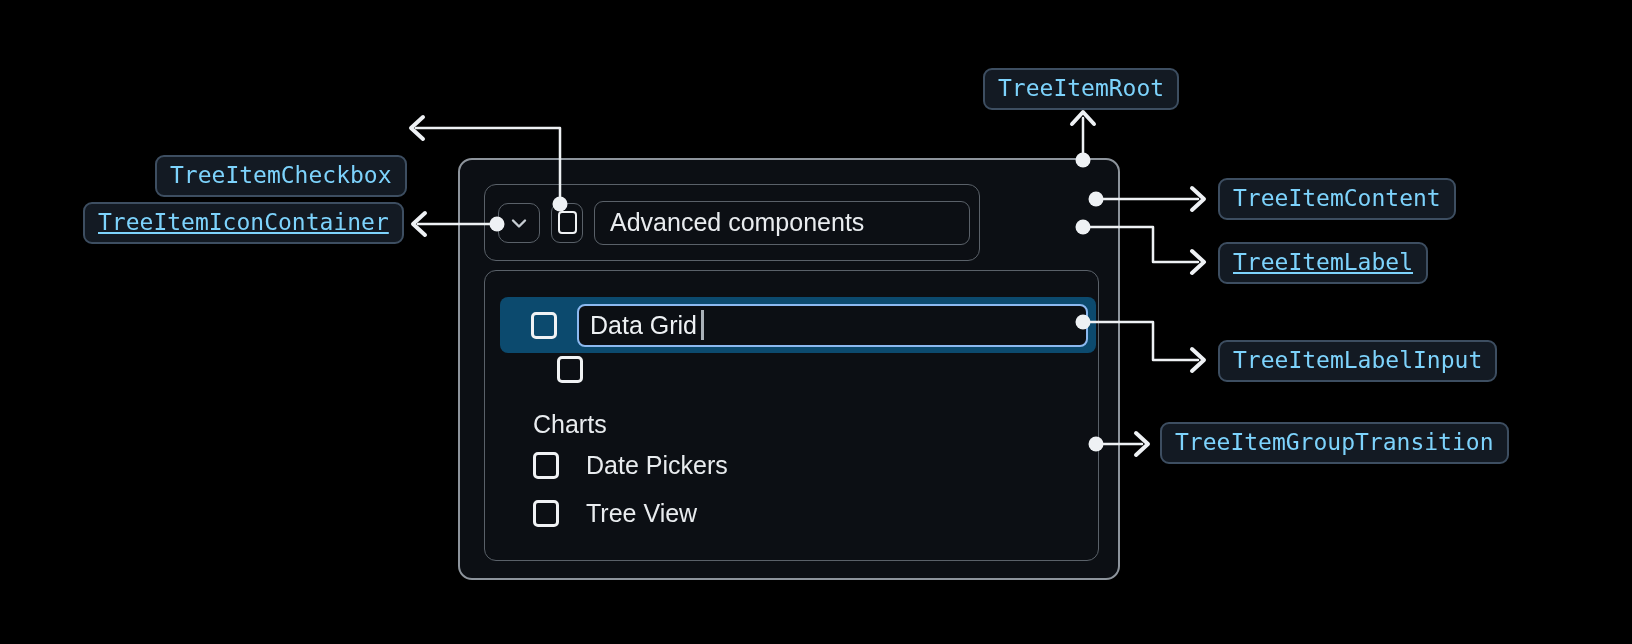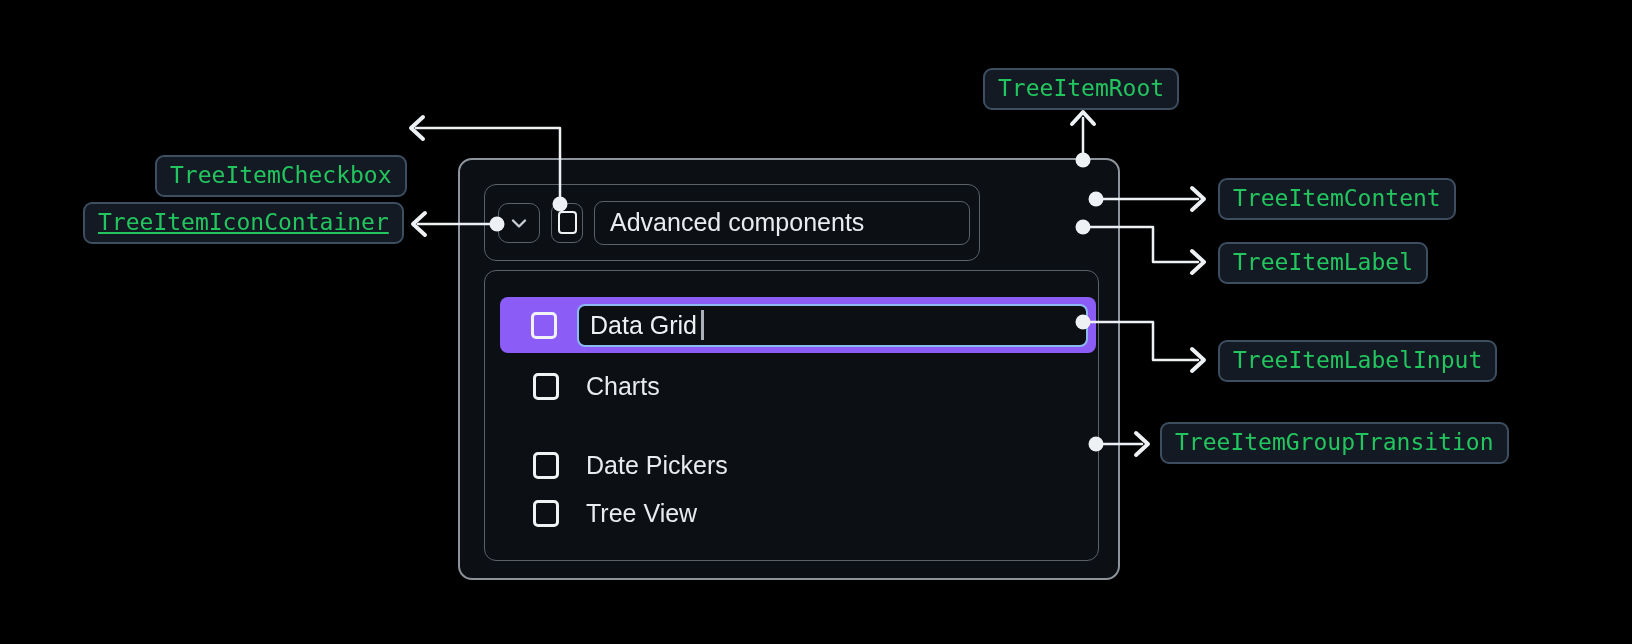--- a/index.html
+++ b/index.html
@@ -87,26 +87,26 @@
     left: 15px;
     display: flex; align-items: center;
     box-sizing: border-box;
     color: #e9ecef;
     font-size: 25px;
     white-space: nowrap;
   }
   .row-editing {
     top: 26px;
     width: 596px; height: 56px;
-    background: #8b5cf6;
+    background: #0c4a6e;
     border-radius: 8px;
     padding-left: 31px;
   }
   .row-plain { height: 44px; padding-left: 33px; gap: 27px; }
-  .row-charts { top: 93px; }
+  .row-charts { top: 85px; flex-direction: column; }
   .row-datepickers { top: 172px; }
   .row-treeview { top: 220px; align-items: center; }
   .label-input {
     flex: 1;
     box-sizing: border-box;
     height: 43px;
     margin-left: 20px; margin-right: 8px;
     border: 2px solid #8cb9f0;
     border-radius: 8px;
     background: #0c0f14;
@@ -122,33 +122,33 @@
     margin-left: 4px;
   }
 
   
   .badge {
     position: absolute;
     box-sizing: border-box;
     background: #131a23;
     border: 2px solid #3d4e61;
     border-radius: 9px;
-    color: #22c55e;
+    color: #7dd3fc;
     font-family: "DejaVu Sans Mono", monospace;
     font-size: 23px;
     line-height: 28px;
     padding: 4px 13px 6px;
     white-space: nowrap;
     z-index: 3;
   }
   .badge-root            { left: 983px;  top: 68px;  }
   .badge-checkbox        { left: 155px;  top: 107px; margin-top: 48px; }
   .badge-icon-container  { left: 83px;   top: 202px; text-decoration: underline; }
   .badge-content         { left: 1218px; top: 178px; }
-  .badge-label           { left: 1218px; top: 242px; }
+  .badge-label           { left: 1218px; top: 242px; text-decoration: underline; }
   .badge-label-input     { left: 1218px; top: 340px; }
   .badge-group-transition{ left: 1160px; top: 422px; }
 
   
   .connectors {
     position: absolute; left: 0; top: 0;
     width: 1632px; height: 644px;
     z-index: 5;
     pointer-events: none;
   }

